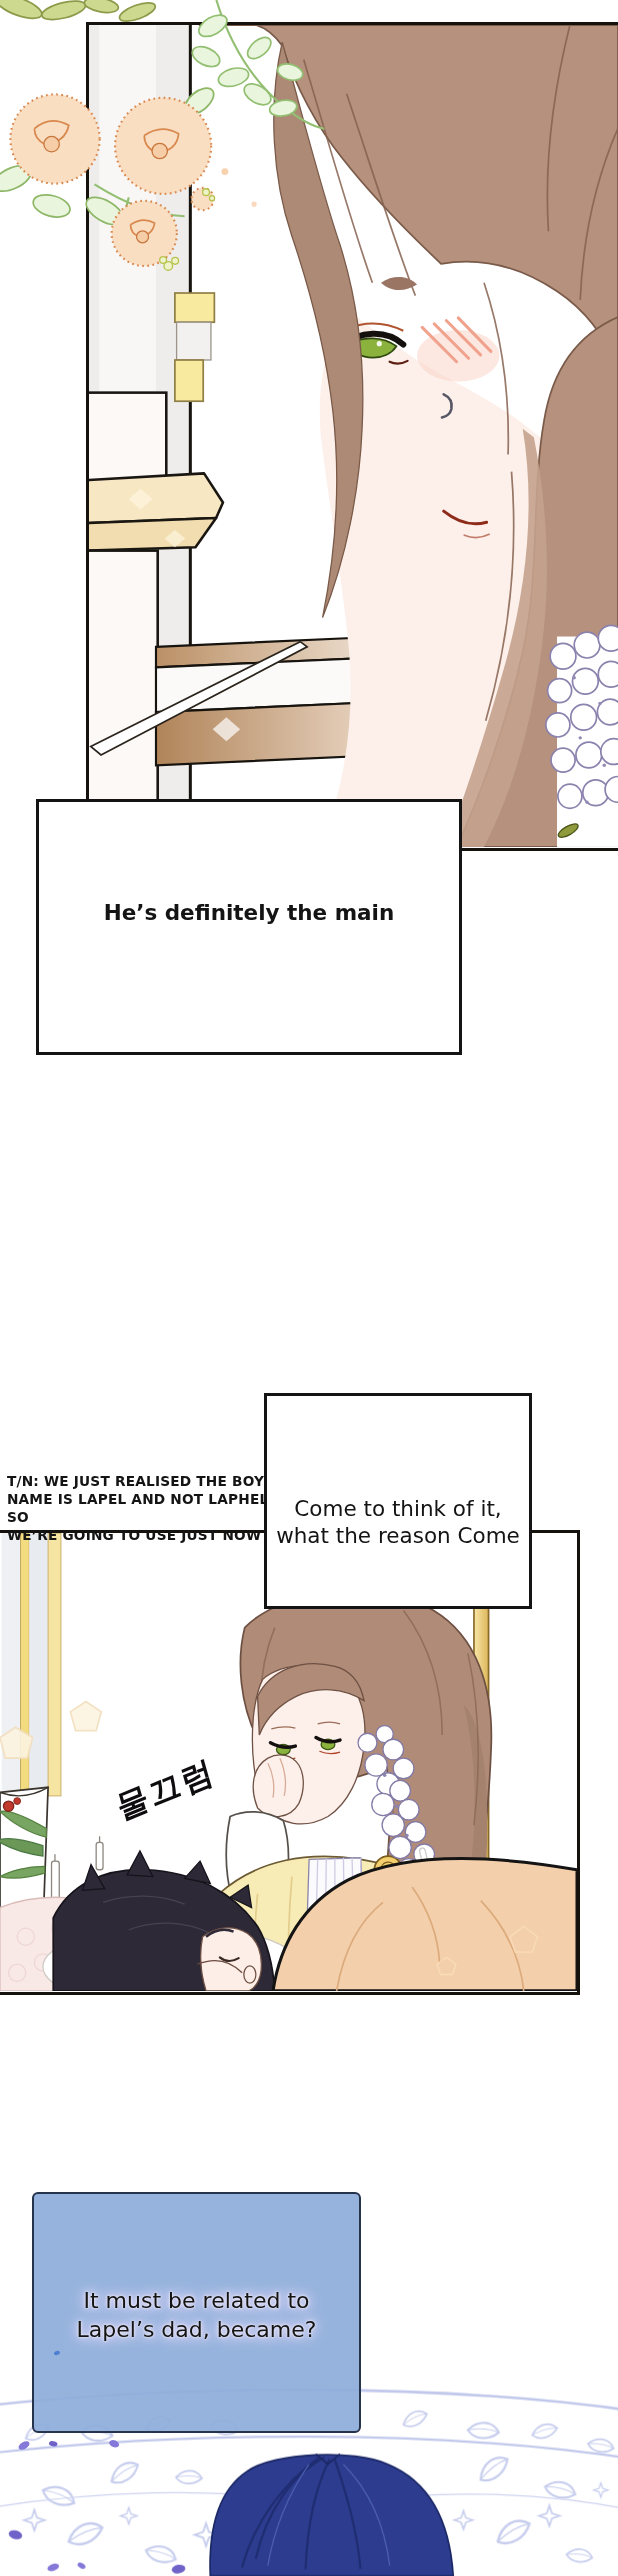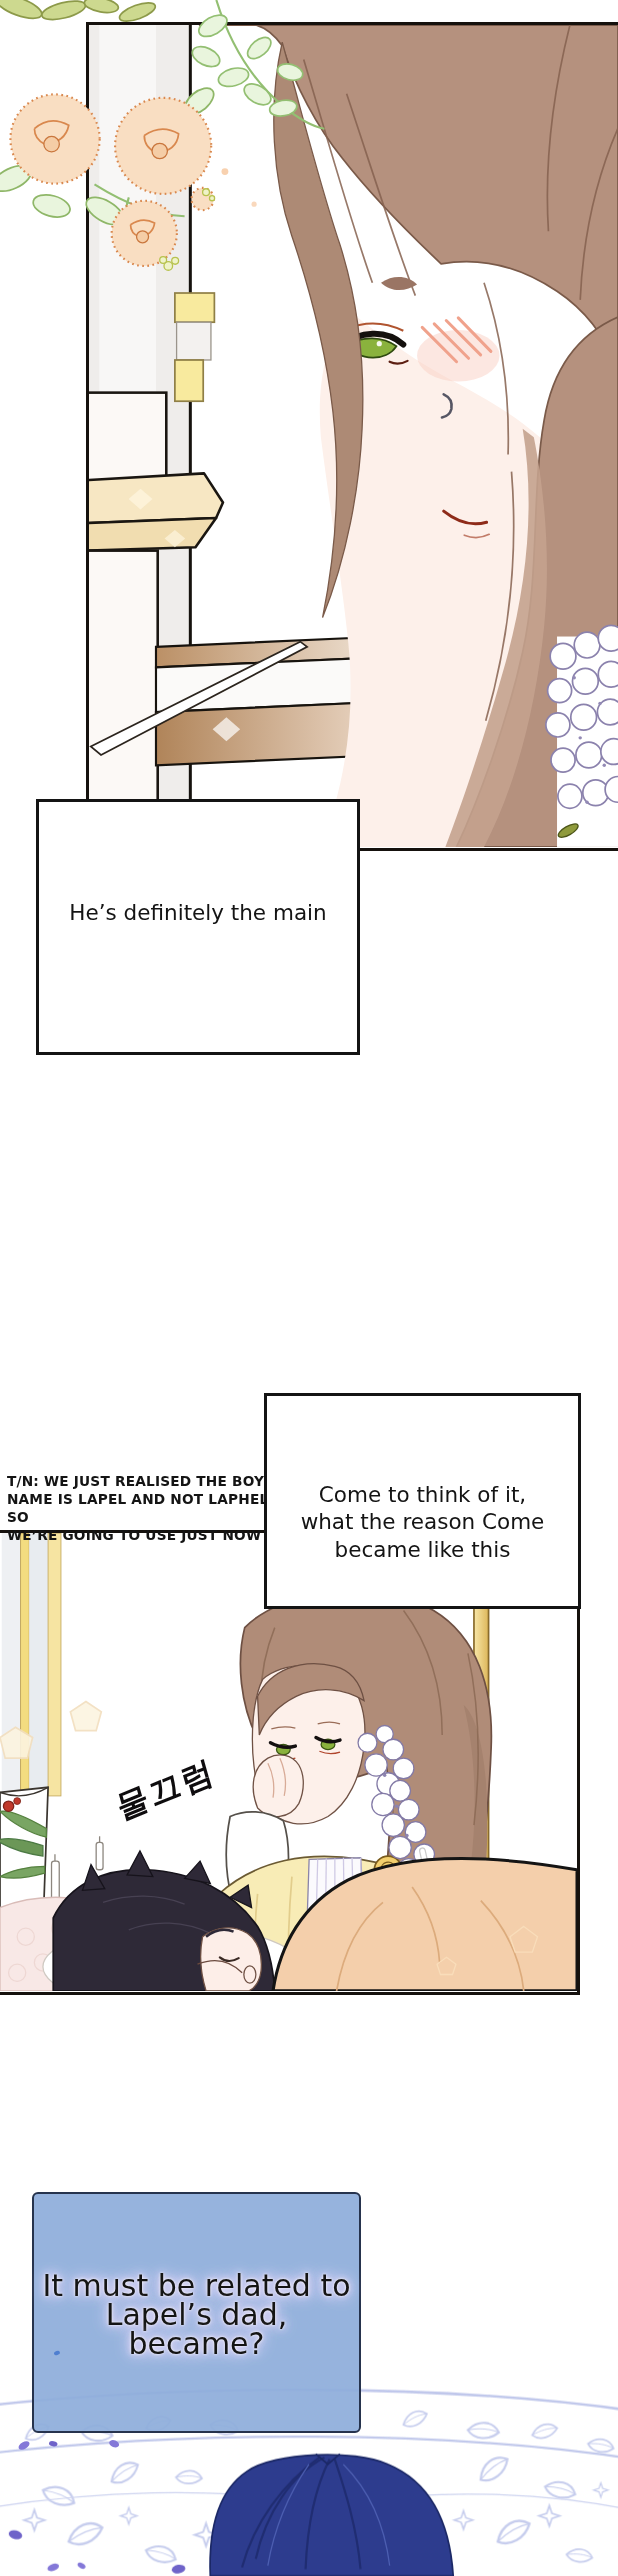--- a/index.html
+++ b/index.html
@@ -15,28 +15,28 @@
     border-top:3.4px solid #15110d;border-left:3.4px solid #15110d;border-bottom:3.4px solid #15110d;
     box-sizing:border-box;background:#fff;z-index:1;}
   #panel2{left:0;top:1530px;width:580px;height:465px;
     border-top:3.4px solid #15110d;border-right:3.4px solid #15110d;border-bottom:3.4px solid #15110d;
     box-sizing:border-box;background:#fff;z-index:1;}
   #flowers-overlay{left:0;top:0;width:618px;height:296px;z-index:2;pointer-events:none;}
   #bottom-art{left:0;top:2181px;width:618px;height:395px;z-index:0;}
   
   .bubble{box-sizing:border-box;display:flex;align-items:center;justify-content:center;
     text-align:center;color:#141414;}
-  #bubble1{left:36px;top:799px;width:324px;height:256px;background:#ffffff;
-    border:3.4px solid #141414;z-index:3;font-size:21.5px;line-height:27.5px;}
+  #bubble1{left:36px;top:799px;width:426px;height:256px;background:#ffffff;
+    border:3.4px solid #141414;z-index:3;font-size:21.5px;line-height:27.5px;font-weight:bold;}
   #bubble1 .txt{transform:translateY(-13.7px);}
-  #bubble2{left:264px;top:1393px;width:317px;height:216px;background:#ffffff;
+  #bubble2{left:264px;top:1393px;width:268px;height:216px;background:#ffffff;
     border:3.4px solid #141414;z-index:3;font-size:21.5px;line-height:27.5px;}
   #bubble2 .txt{transform:translateY(20.6px);}
   #bubble3{left:32px;top:2192px;width:329px;height:241px;background:rgba(142,173,218,0.93);
-    border:2.6px solid #26334d;border-radius:6px;z-index:3;font-size:30px;line-height:29px;}
+    border:2.6px solid #26334d;border-radius:6px;z-index:3;font-size:22px;line-height:29px;}
   #bubble3 .txt{transform:translateY(1.7px);
     text-shadow:0 0 2.6px #ffffff,0 0 6.9px #e9dcf8,0 0 12px #e4d4f7,0 0 17px #e4d4f7;}
   #bubble3 .dot{position:absolute;left:20px;top:157px;width:6px;height:4.3px;border-radius:50%;
     background:#4f7fd0;transform:rotate(-20deg);}
   .line{display:block;}
   
   #tn-note{left:6.9px;top:1472px;width:283px;font-size:13.7px;line-height:18px;font-weight:bold;
     color:#141414;z-index:2;letter-spacing:0.2px;}
   
   #sfx{left:112px;top:1788px;z-index:4;font-size:32px;font-weight:bold;color:#0e0c0e;
@@ -215,21 +215,20 @@
   <div id="tn-note" class="abs">
     <span class="line">T/N: WE JUST REALISED THE BOY’S</span>
     <span class="line">NAME IS LAPEL AND NOT LAPHELLE SO</span>
     <span class="line">WE’RE GOING TO USE JUST NOW</span>
   </div>
 
   <div id="bubble2" class="abs bubble">
     <div class="txt">
       <span class="line">Come to think of it,</span>
       <span class="line">what the reason Come</span>
-      <span class="line">became like this</span>
     </div>
   </div>
 
   <div id="panel2" class="abs">
     <svg width="577" height="458" viewBox="0 0 672 533">
       <defs>
         <linearGradient id="goldpole" x1="0" y1="0" x2="1" y2="0">
           <stop offset="0" stop-color="#f8e7a8"></stop>
             <stop offset="1" stop-color="#ddb65a"></stop>
         </linearGradient>

